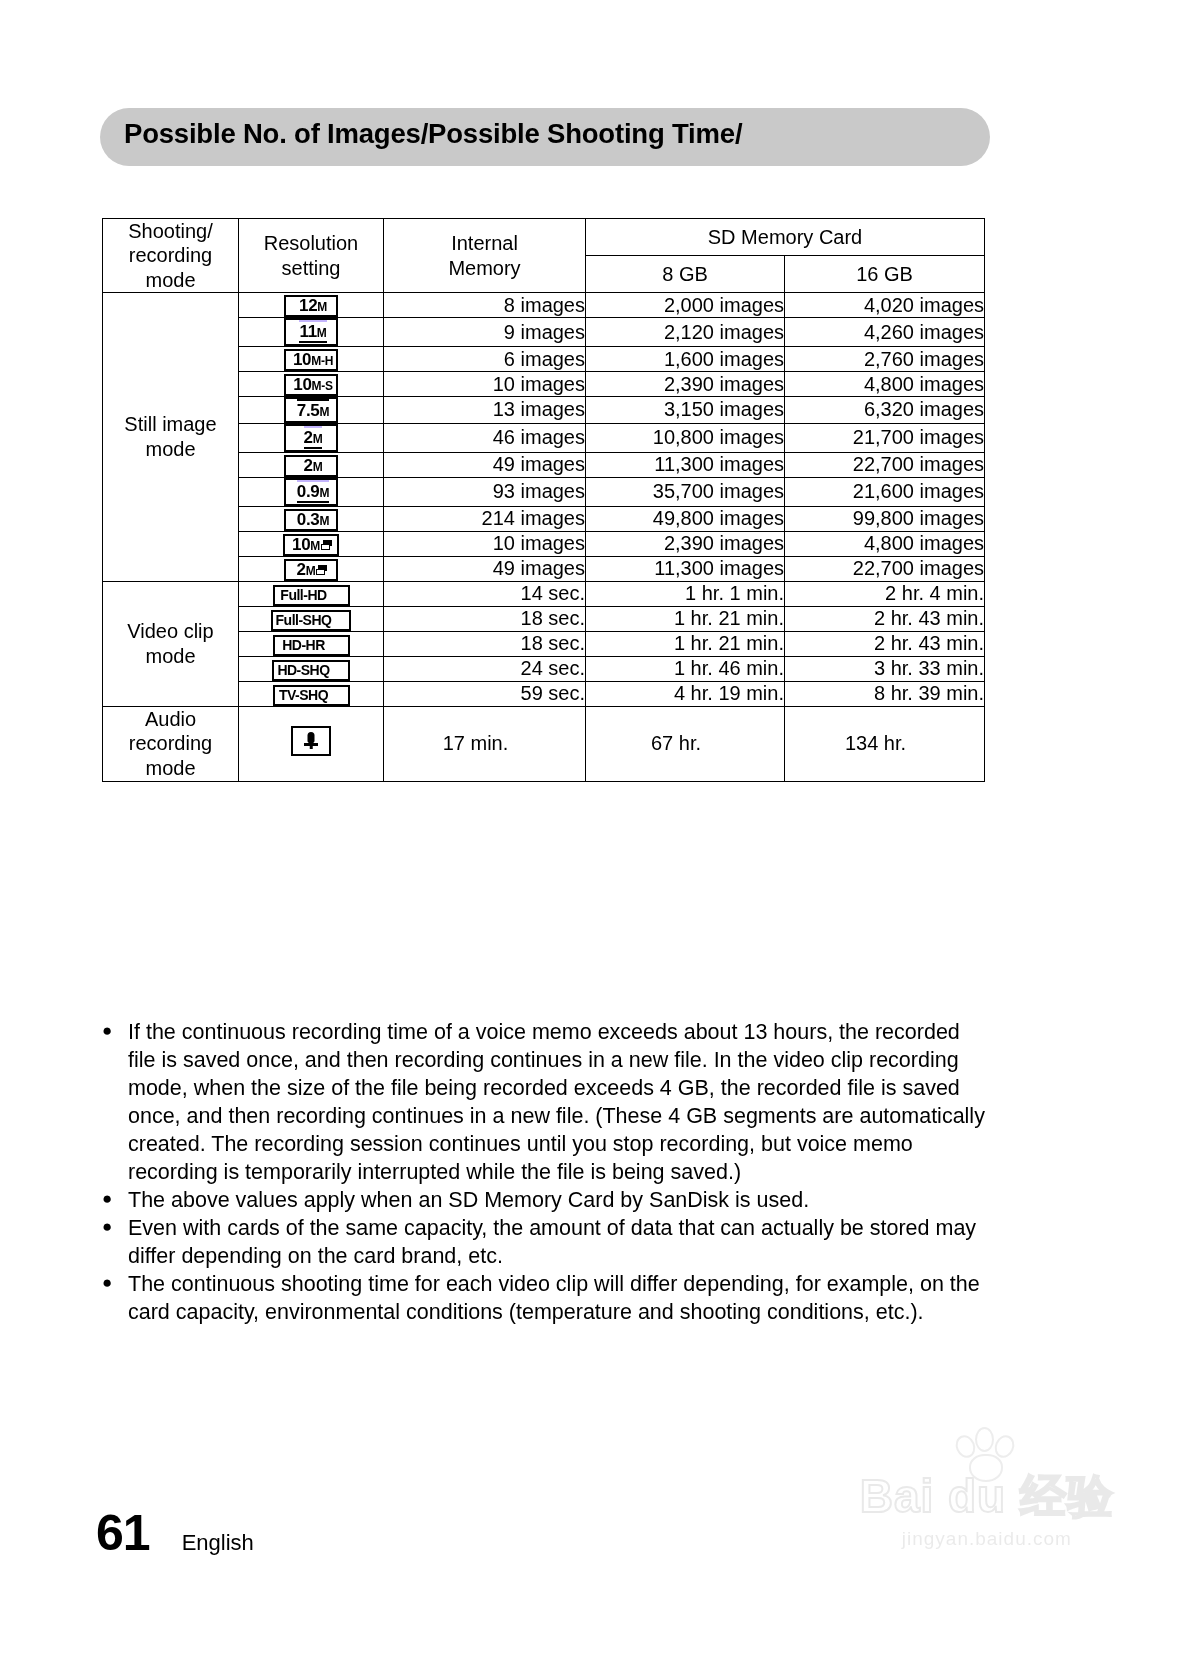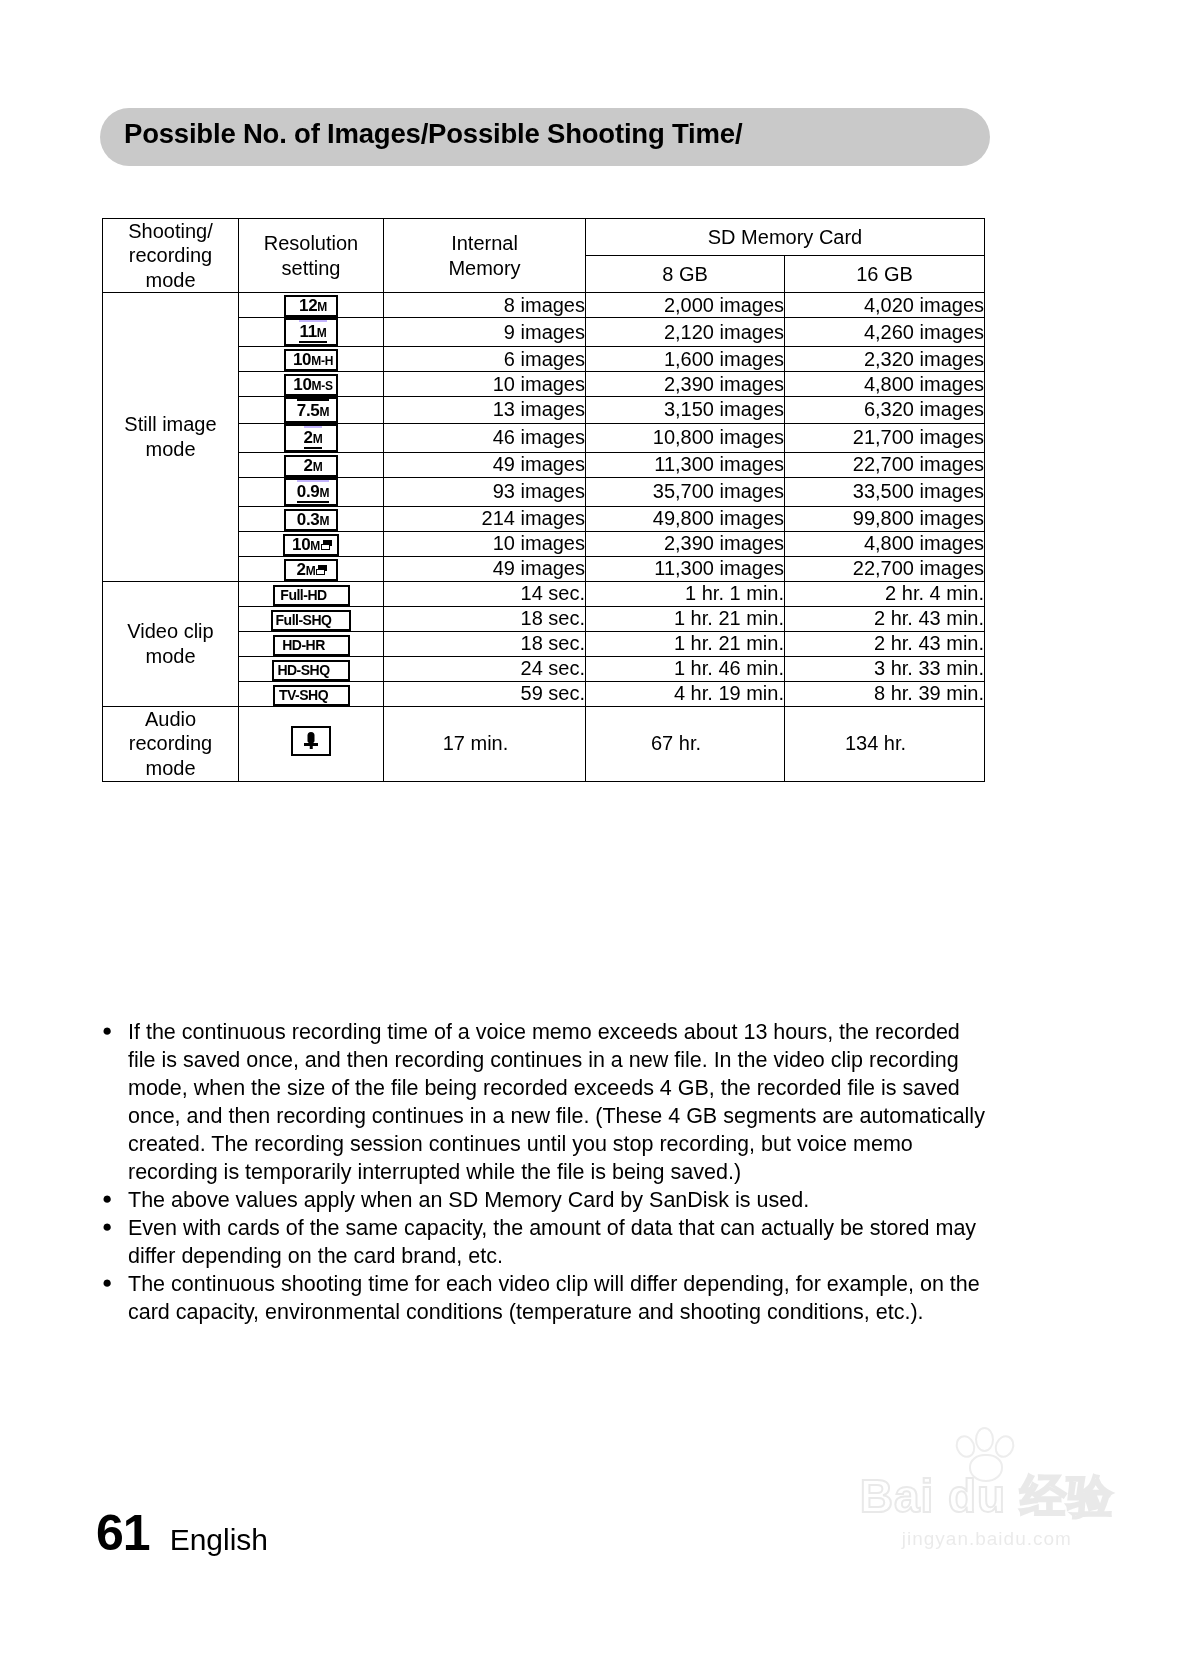--- a/index.html
+++ b/index.html
@@ -231,22 +231,22 @@
     bottom: 118px;
     display: flex;
     align-items: baseline;
   }
   .footer .pagenum {
     font-size: 50px;
     font-weight: bold;
     letter-spacing: -1px;
   }
   .footer .lang {
-    font-size: 30px;
-    margin-left: 20px;
+    font-size: 22px;
+    margin-left: 32px;
   }
 
   
   .watermark {
     position: absolute;
     right: 78px;
     bottom: 130px;
     text-align: center;
     opacity: 0.30;
     pointer-events: none;
@@ -339,21 +339,21 @@
         <tr>
           <td class="res-cell"><span class="res-badge underlined"><span class="inner">11<span class="m">M</span></span></span></td>
           <td class="num-cell">9 images</td>
           <td class="num-cell">2,120 images</td>
           <td class="num-cell">4,260 images</td>
         </tr>
         <tr>
           <td class="res-cell"><span class="res-badge"><span class="inner">10<span class="m">M-H</span></span></span></td>
           <td class="num-cell">6 images</td>
           <td class="num-cell">1,600 images</td>
-          <td class="num-cell">2,320 images</td>
+          <td class="num-cell">2,760 images</td>
         </tr>
         <tr>
           <td class="res-cell"><span class="res-badge"><span class="inner">10<span class="m">M-S</span></span></span></td>
           <td class="num-cell">10 images</td>
           <td class="num-cell">2,390 images</td>
           <td class="num-cell">4,800 images</td>
         </tr>
         <tr>
           <td class="res-cell"><span class="res-badge topline"><span class="inner">7.5<span class="m">M</span></span></span></td>
           <td class="num-cell">13 images</td>
@@ -369,21 +369,21 @@
         <tr>
           <td class="res-cell"><span class="res-badge"><span class="inner">2<span class="m">M</span></span></span></td>
           <td class="num-cell">49 images</td>
           <td class="num-cell">11,300 images</td>
           <td class="num-cell">22,700 images</td>
         </tr>
         <tr>
           <td class="res-cell"><span class="res-badge underlined"><span class="inner">0.9<span class="m">M</span></span></span></td>
           <td class="num-cell">93 images</td>
           <td class="num-cell">35,700 images</td>
-          <td class="num-cell">33,500 images</td>
+          <td class="num-cell">21,600 images</td>
         </tr>
         <tr>
           <td class="res-cell"><span class="res-badge"><span class="inner">0.3<span class="m">M</span></span></span></td>
           <td class="num-cell">214 images</td>
           <td class="num-cell">49,800 images</td>
           <td class="num-cell">99,800 images</td>
         </tr>
         <tr>
           <td class="res-cell"><span class="res-badge seq"><span class="inner">10<span class="m">M</span></span><span class="burst"></span></span></td>
           <td class="num-cell">10 images</td>

